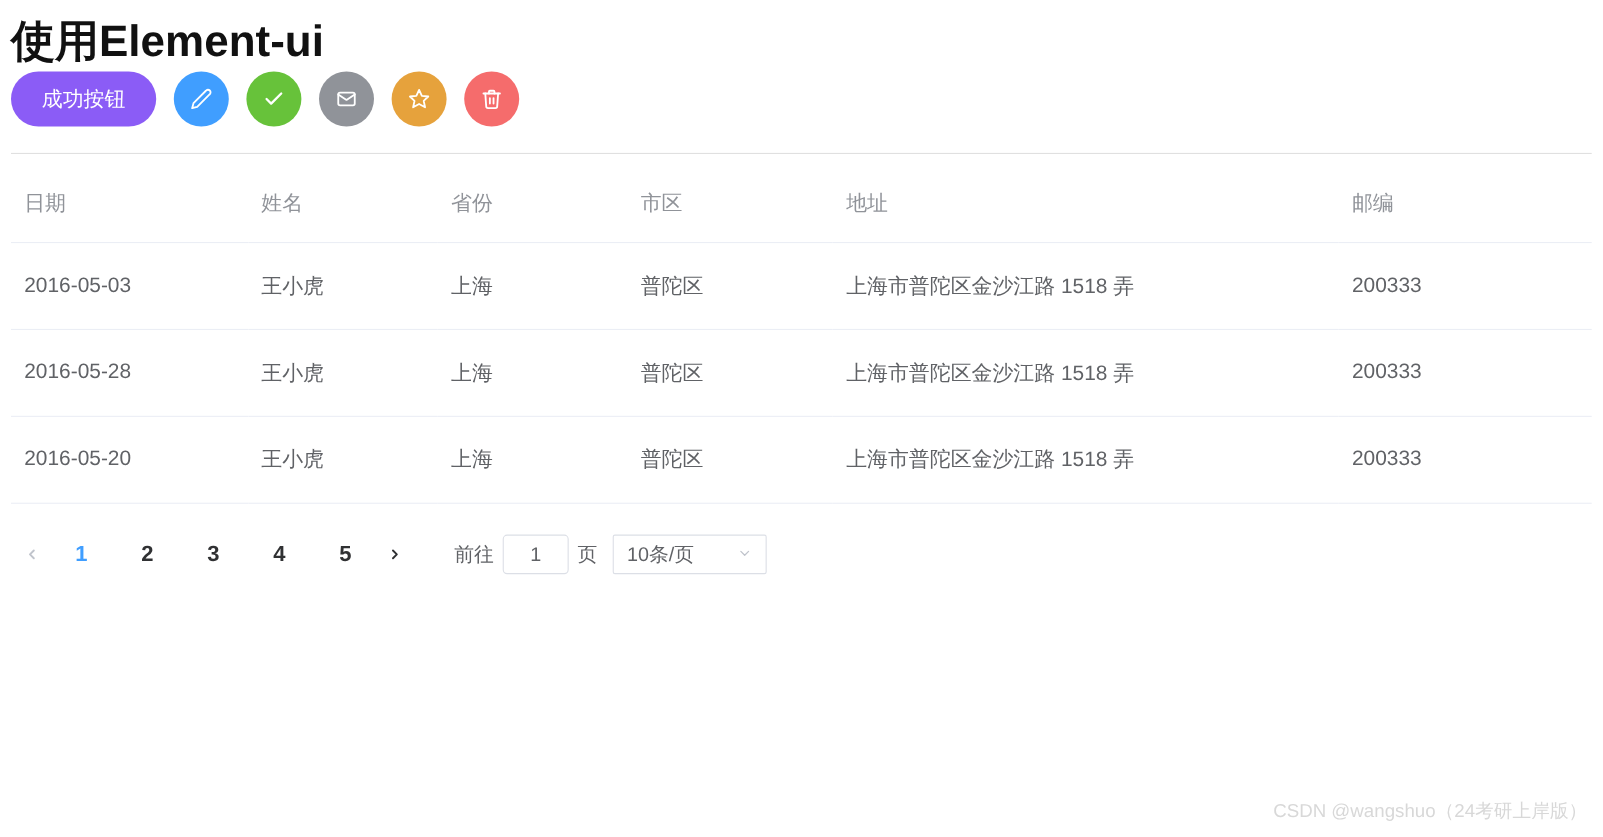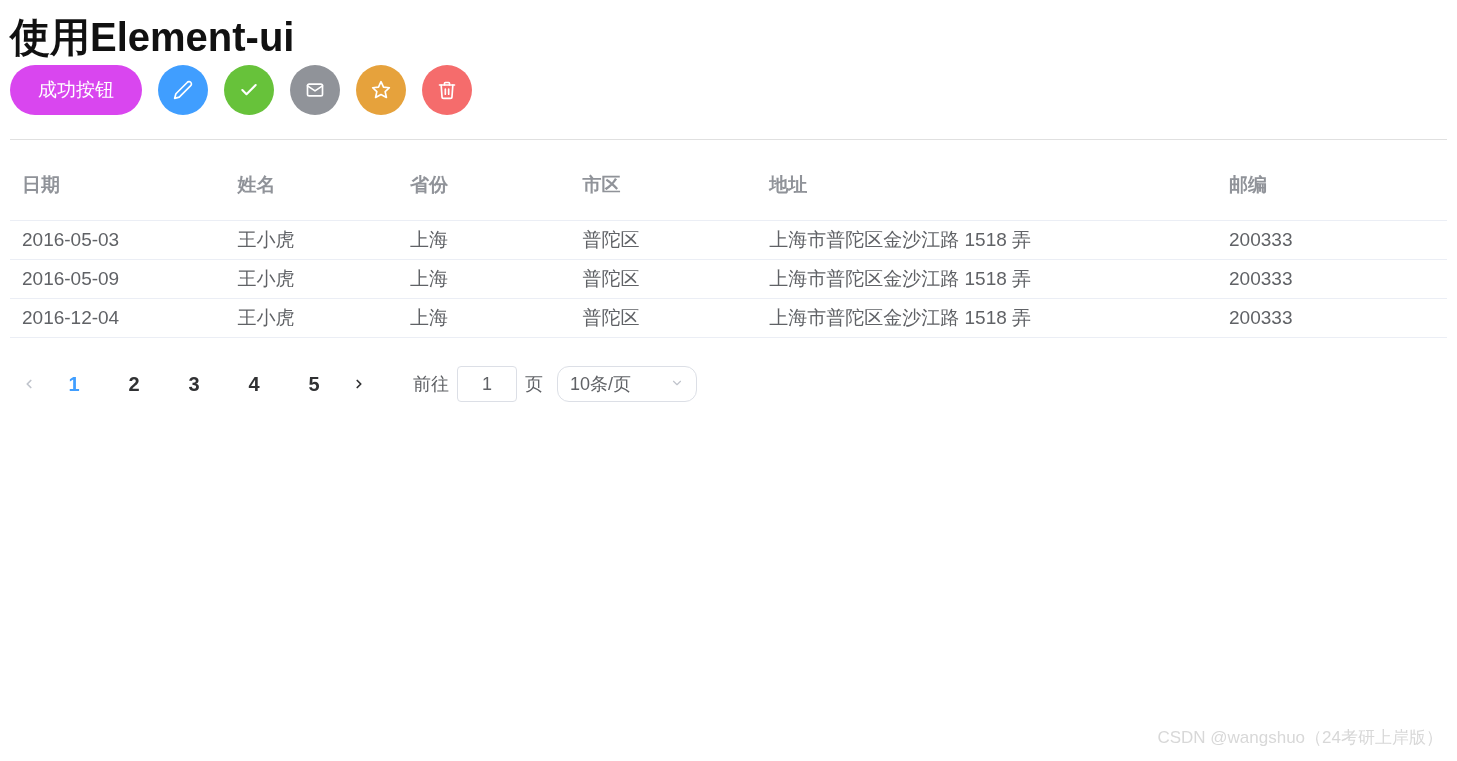--- a/index.html
+++ b/index.html
@@ -29,21 +29,21 @@
     .btn {
       border: none;
       cursor: pointer;
       display: inline-flex;
       align-items: center;
       justify-content: center;
       color: #fff;
       font-size: 18px;
     }
     .btn-success-text {
-      background: #d946ef;
+      background: #8b5cf6;
       padding: 0 28px;
       height: 50px;
       border-radius: 25px;
       font-size: 19px;
     }
     .btn-circle {
       width: 50px;
       height: 50px;
       border-radius: 50%;
       padding: 0;
@@ -54,28 +54,28 @@
     .bg-orange { background: #e6a23c; }
     .bg-red { background: #f56c6c; }
     .icon svg { display: block; }
     .table {
       width: 100%;
       border-collapse: collapse;
       margin-top: 10px;
     }
     .table th {
       text-align: left;
-      font-weight: 700;
+      font-weight: 400;
       color: #909399;
       font-size: 19px;
       padding: 22px 12px;
       border-bottom: 1px solid #ebeef5;
     }
     .table td {
-      padding: 6px 12px;
+      padding: 26px 12px;
       font-size: 19px;
       color: #606266;
       border-bottom: 1px solid #ebeef5;
     }
     .pagination {
       display: flex;
       align-items: center;
       gap: 24px;
       margin-top: 28px;
       padding-left: 12px;
@@ -119,21 +119,21 @@
       font-size: 18px;
       color: #606266;
     }
     .page-size-select {
       display: flex;
       align-items: center;
       justify-content: space-between;
       width: 140px;
       height: 36px;
       border: 1px solid #dcdfe6;
-      border-radius: 12px;
+      border-radius: 2px;
       padding: 0 12px;
       color: #606266;
       font-size: 18px;
       cursor: pointer;
       margin-left: 6px;
     }
     .watermark {
       position: absolute;
       bottom: 12px;
       right: 14px;
@@ -203,29 +203,29 @@
   <tbody id="table-body">
       <tr>
         <td>2016-05-03</td>
         <td>王小虎</td>
         <td>上海</td>
         <td>普陀区</td>
         <td>上海市普陀区金沙江路 1518 弄</td>
         <td>200333</td>
       </tr>
       <tr>
-        <td>2016-05-09</td>
+        <td>2016-05-28</td>
         <td>王小虎</td>
         <td>上海</td>
         <td>普陀区</td>
         <td>上海市普陀区金沙江路 1518 弄</td>
         <td>200333</td>
       </tr>
       <tr>
-        <td>2016-12-04</td>
+        <td>2016-05-20</td>
         <td>王小虎</td>
         <td>上海</td>
         <td>普陀区</td>
         <td>上海市普陀区金沙江路 1518 弄</td>
         <td>200333</td>
       </tr>
     </tbody>
 </table>
 
 <div class="pagination">

